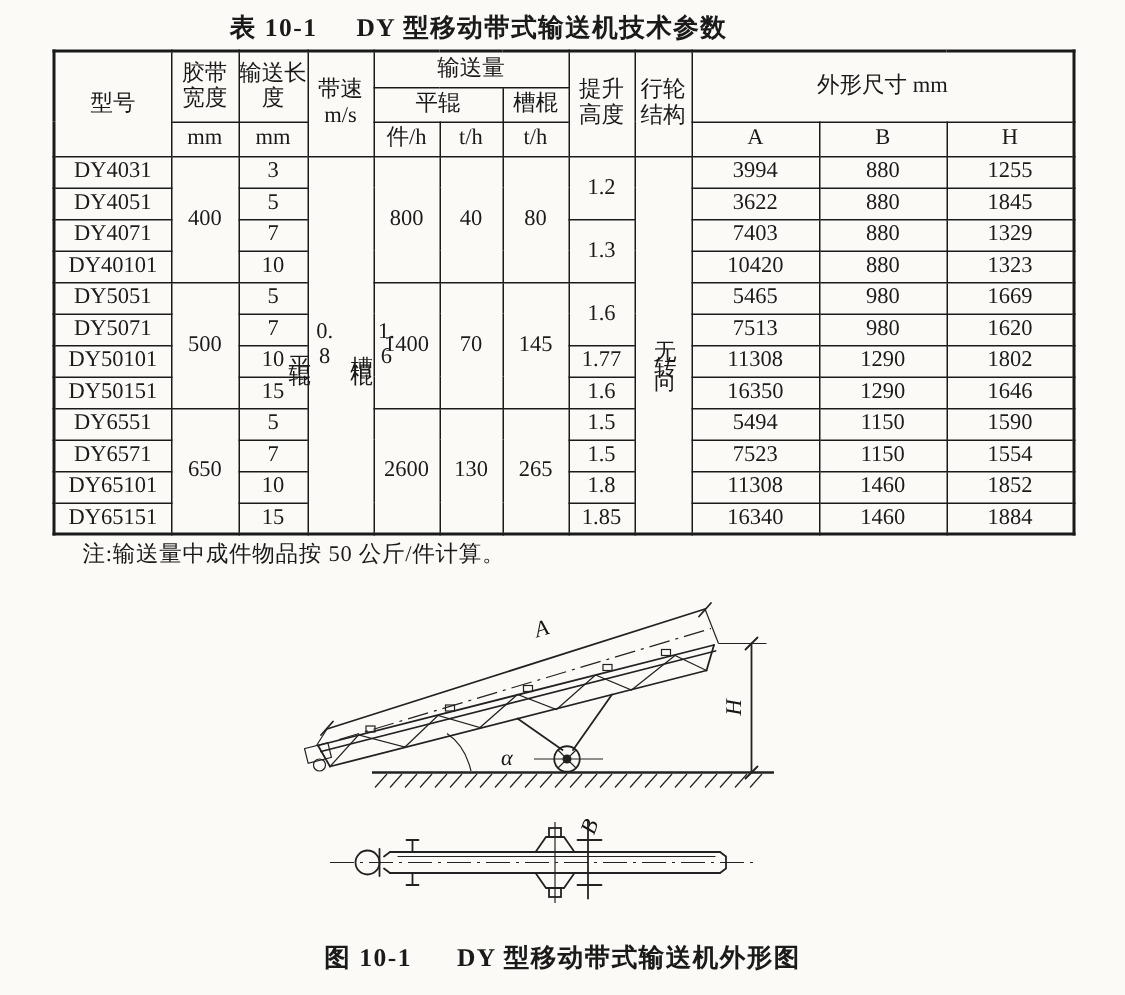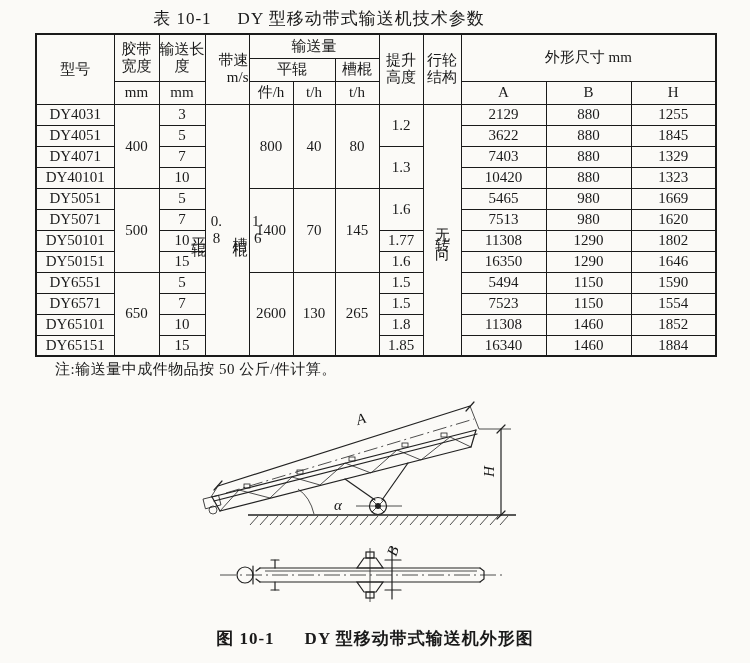--- a/index.html
+++ b/index.html
@@ -3,35 +3,35 @@
 <meta charset="utf-8">
 <style>
   html,body{margin:0;padding:0;}
   body{
     width:750px;height:663px;position:relative;overflow:hidden;
     background:#fbfaf7;color:#1a1a1a;
     font-family:"Liberation Serif","DejaVu Serif",serif;
   }
   .doc-title{
     position:absolute;top:7px;left:0;width:638px;text-align:center;
-    font-size:17px;font-weight:normal;letter-spacing:1px;white-space:nowrap;
+    font-size:17px;font-weight:bold;letter-spacing:1px;white-space:nowrap;
   }
   .doc-title .tgap{display:inline-block;width:26px;}
   table.spec{
     position:absolute;left:35px;top:33px;width:680px;
     border-collapse:collapse;table-layout:fixed;
     font-size:15px;border:2px solid #1a1a1a;
   }
   table.spec td,table.spec th{
     border:1px solid #1a1a1a;text-align:center;vertical-align:middle;
     padding:0;font-weight:normal;line-height:1.12;word-break:break-all;
   }
   thead tr.hr1{height:24px;} thead tr.hr2{height:23px;} thead tr.hr3{height:23px;}
   tbody tr{height:21px;padding-left:24px;}
-  .twoline{display:block;line-height:1.15;text-align:right;}
+  .twoline{display:block;line-height:1.15;}
   .vert{
     writing-mode:vertical-rl;text-orientation:upright;
     display:inline-block;letter-spacing:5px;line-height:1;
   }
   .speed-stack{
     display:flex;flex-direction:row;align-items:center;justify-content:center;
     height:100%;gap:5px;
   }
   .speed-stack .vgap{height:16px;}
   .wheel-wrap{display:flex;align-items:center;justify-content:center;height:100%;}
@@ -116,21 +116,21 @@
       </td>
       <td rowspan="4">800</td>
       <td rowspan="4">40</td>
       <td rowspan="4">80</td>
       <td rowspan="2">1.2</td>
       <td rowspan="12">
         <div class="wheel-wrap">
             <span class="vert">无转向</span>
           </div>
       </td>
-      <td>2129</td>
+      <td>3994</td>
       <td>880</td>
       <td>1255</td>
     </tr>
     <tr>
       <td>DY4051</td>
       <td>5</td>
       <td>3622</td>
       <td>880</td>
       <td>1845</td>
     </tr>

